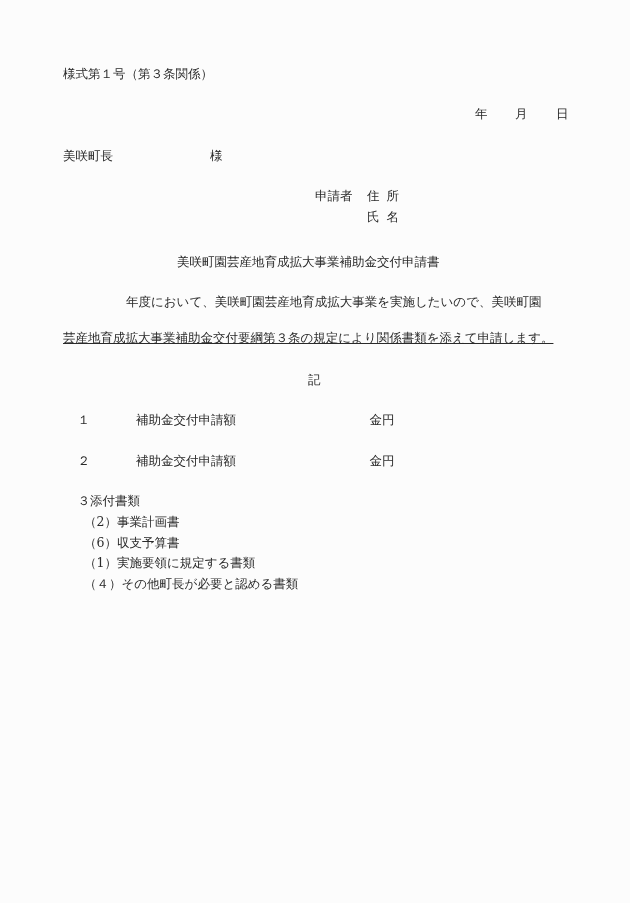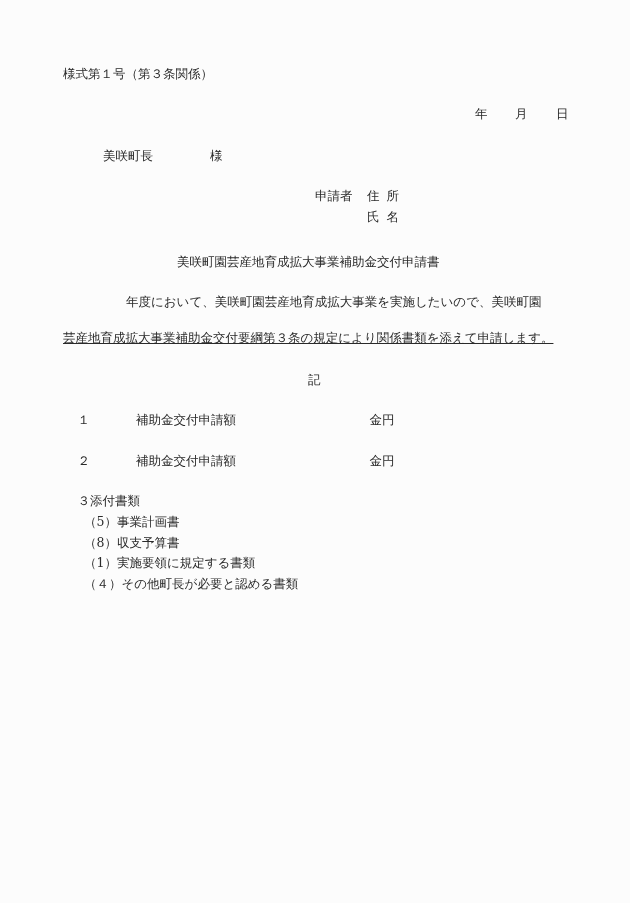--- a/index.html
+++ b/index.html
@@ -18,21 +18,21 @@
       line-height: 1;
     }
     .abs { position: absolute; white-space: nowrap; text-align: right; }
 
     #form-number { left: 63px; top: 68px; }
 
     #date-year  { left: 475px; top: 108px; }
     #date-month { left: 515px; top: 108px; }
     #date-day   { left: 556px; top: 108px; }
 
-    #addressee-name { left: 63px; top: 150px; margin-left: 40px; }
+    #addressee-name { left: 63px; top: 150px; }
     #addressee-honorific { left: 210px; top: 150px; }
 
     #applicant-label { left: 315px; top: 190px; }
     #applicant-address-label { left: 367px; top: 190px; letter-spacing: 7px; }
     #applicant-name-label { left: 367px; top: 211px; letter-spacing: 7px; }
 
     #form-title { left: 177px; top: 256px; }
 
     #body-line-1 { left: 126px; top: 296px; }
     #body-line-2 { left: 63px; top: 332px; text-decoration: underline; }
@@ -89,16 +89,16 @@
   <span class="label">補助金交付申請額</span>
   <span class="kin">金</span>
   <span class="unit">円</span>
 </div>
 
 <div class="abs" id="item-3-heading">
   <span class="num">３</span>
   <span>添付書類</span>
 </div>
 
-<div class="abs attach" id="attach-1">（5）事業計画書</div>
-<div class="abs attach" id="attach-2">（8）収支予算書</div>
+<div class="abs attach" id="attach-1">（2）事業計画書</div>
+<div class="abs attach" id="attach-2">（6）収支予算書</div>
 <div class="abs attach" id="attach-3">（1）実施要領に規定する書類</div>
 <div class="abs attach" id="attach-4">（４）その他町長が必要と認める書類</div>
 
 </body></html>

